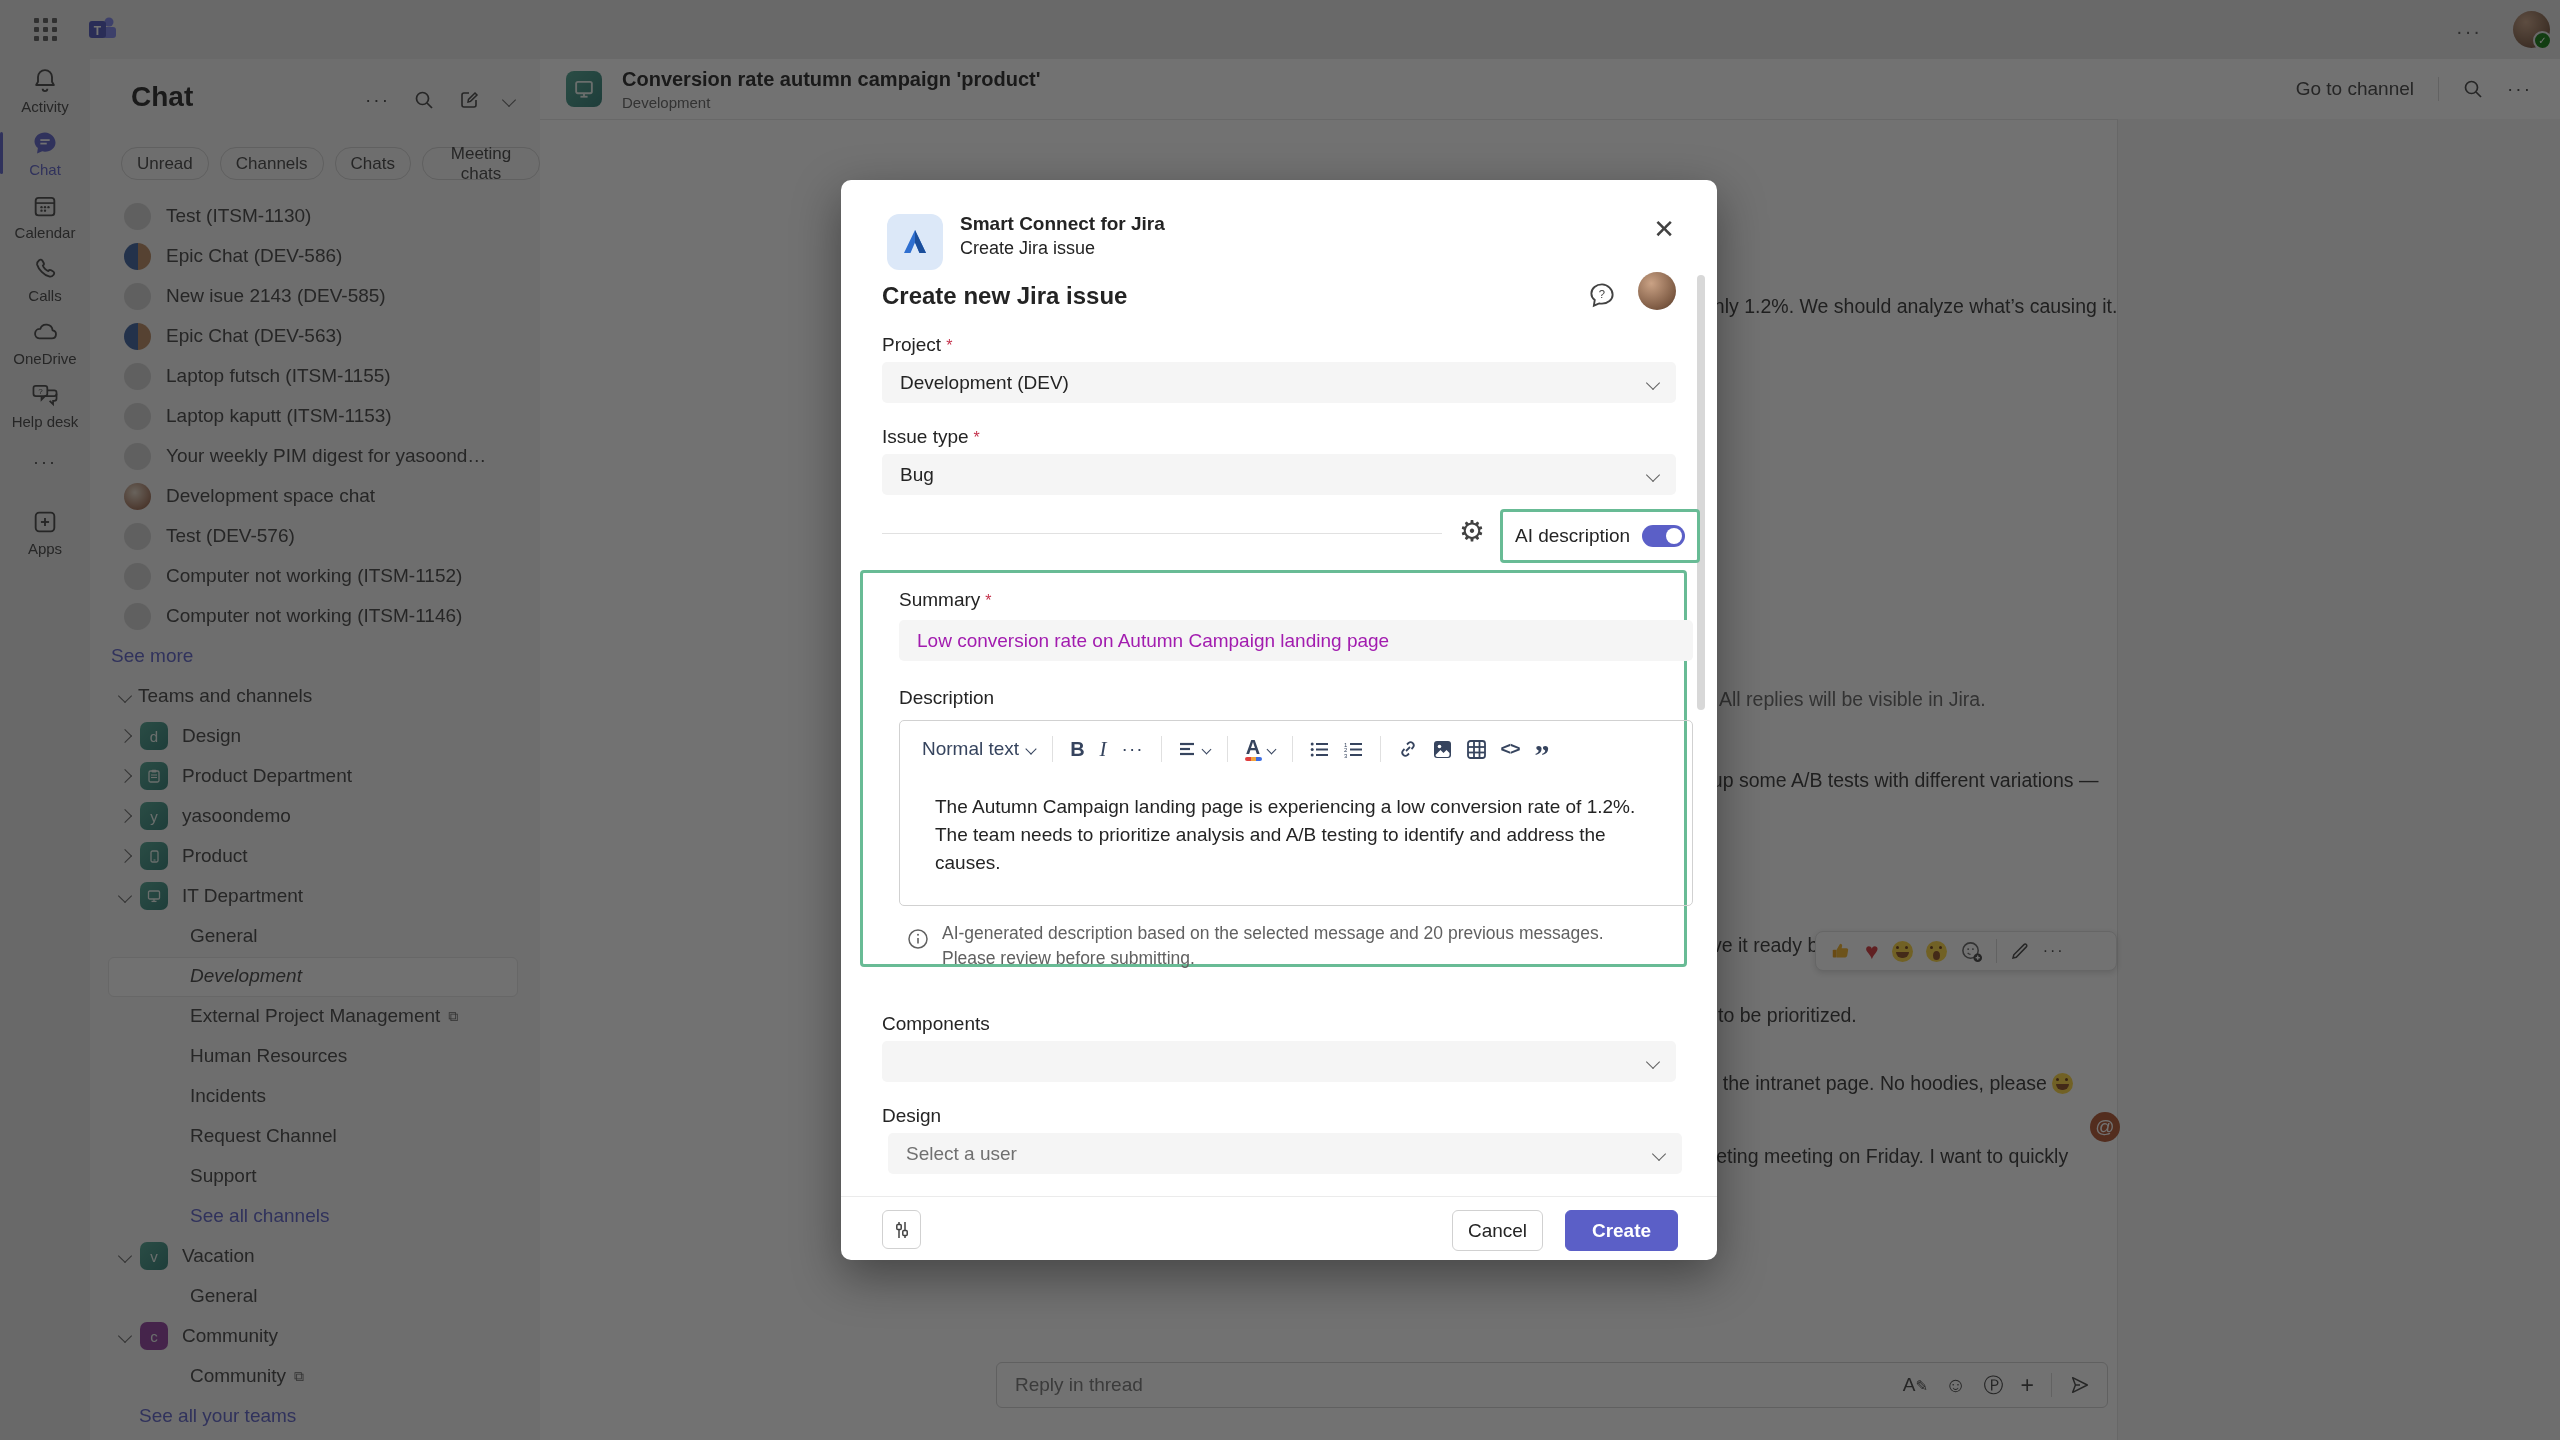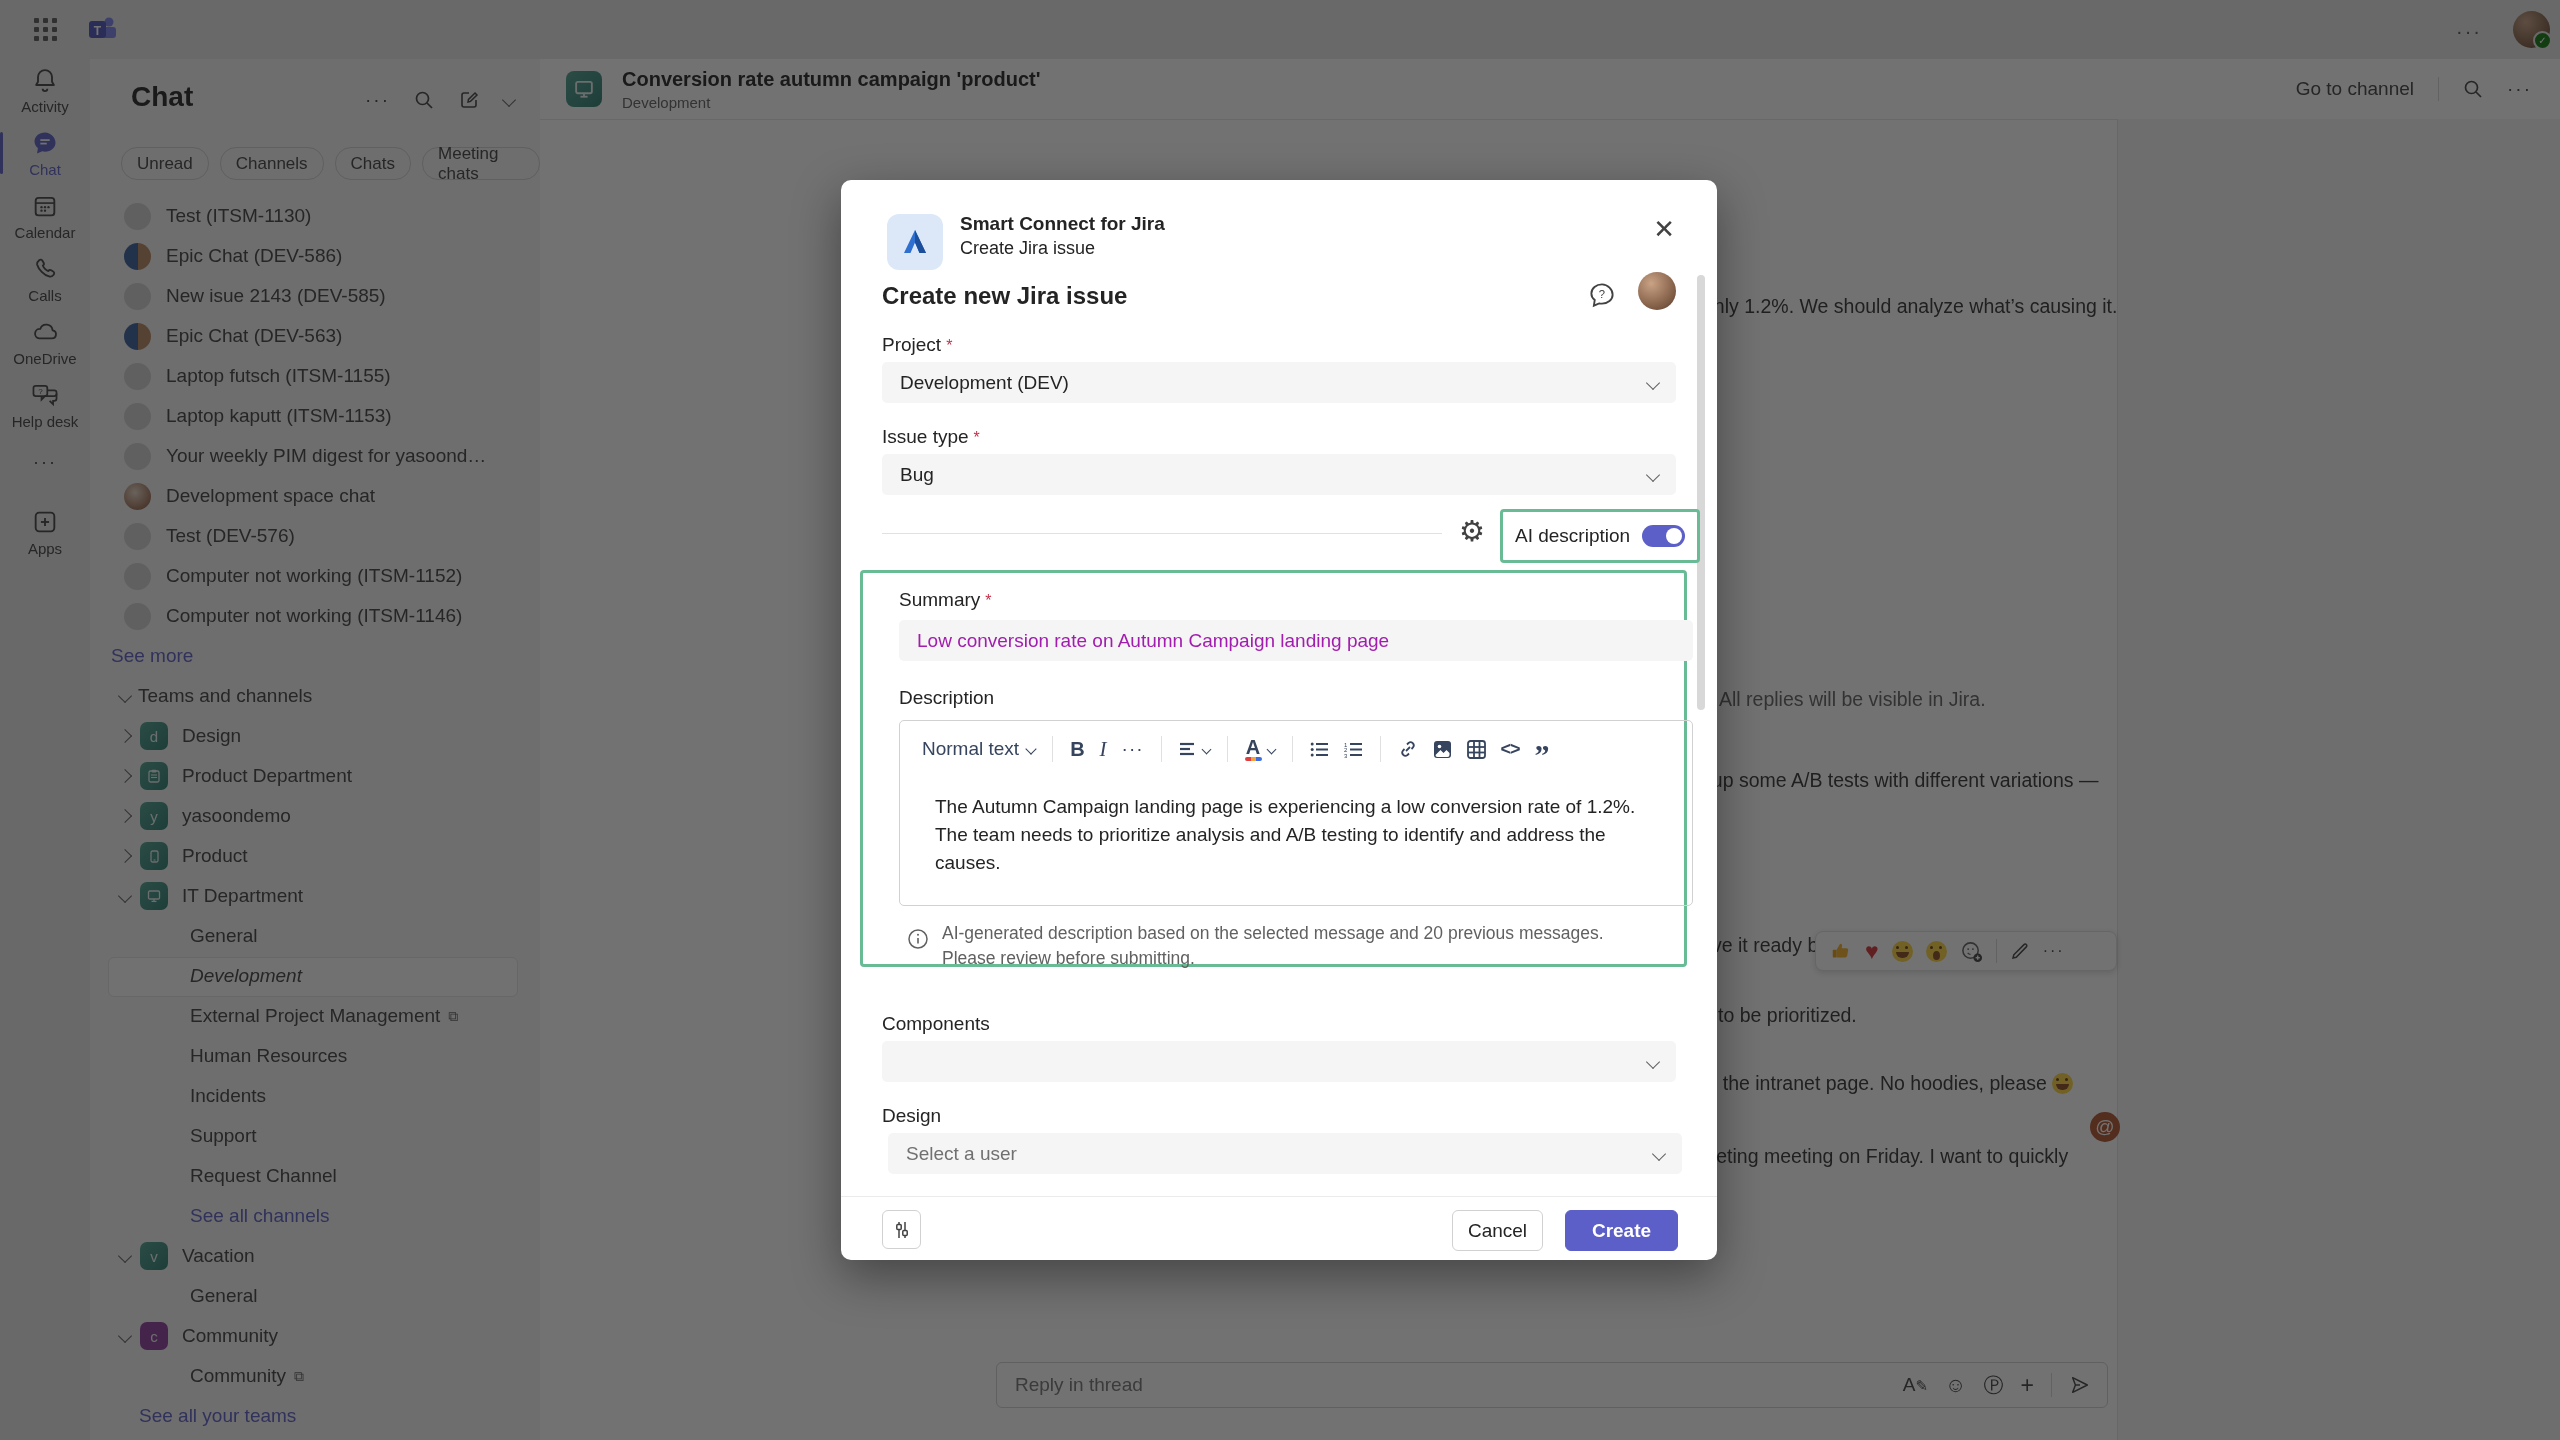--- a/index.html
+++ b/index.html
@@ -28,21 +28,21 @@
   .rail-item{width:90px;height:63px;display:flex;flex-direction:column;align-items:center;justify-content:center;
              gap:4px;font-size:15px;color:#424242;position:relative;}
   .rail-item.active{color:#5b5fc7;}
   .rail-bar{position:absolute;left:0;top:10px;width:3px;height:42px;background:#5b5fc7;border-radius:2px;}
   .rail-dots{height:50px;font-size:18px;letter-spacing:2px;color:#424242;display:flex;align-items:center;justify-content:center;}
 
   
   .cpanel{position:absolute;left:90px;top:59px;width:450px;height:1381px;background:#f4f4f4;border-right:1px solid #dedede;}
   .cp-title{position:absolute;left:41px;top:22px;font-size:28px;font-weight:bold;}
   .cp-icons{position:absolute;right:26px;top:30px;display:flex;gap:24px;align-items:center;color:#424242;}
-  .pillrow{position:absolute;left:31px;top:88px;display:flex;gap:11px;}
+  .pillrow{position:absolute;left:31px;top:88px;display:flex;gap:11px;text-align:center;}
   .pill{height:31px;padding:0 15px;border:1px solid #d1d1d1;border-radius:16px;display:flex;align-items:center;
         font-size:17px;color:#424242;background:transparent;}
   .clist{position:absolute;left:0;top:137px;width:450px;}
   .crow{height:40px;display:flex;align-items:center;padding-left:34px;box-sizing:border-box;}
   .crow .lbl{margin-left:15px;font-size:19px;color:#424242;max-width:330px;}
   .gav{width:27px;height:27px;border-radius:50%;flex:none;}
   .linkrow{height:40px;display:flex;align-items:center;padding-left:21px;font-size:19px;color:#5b5fc7;}
   .throw{height:40px;display:flex;align-items:center;padding-left:30px;font-size:19px;color:#424242;gap:8px;}
   .trow{height:40px;display:flex;align-items:center;padding-left:30px;gap:0;font-size:19px;color:#424242;position:relative;}
   .trow .tbadge{width:28px;height:28px;border-radius:7px;margin-left:10px;display:flex;align-items:center;justify-content:center;
@@ -343,24 +343,24 @@
           <span>External Project Management</span>
           <span class="sharedic">⧉</span>
         </div>
       <div class="chrow">
           <span>Human Resources</span>
         </div>
       <div class="chrow">
           <span>Incidents</span>
         </div>
       <div class="chrow">
+          <span>Request Channel</span>
+        </div>
+      <div class="chrow">
           <span>Support</span>
-        </div>
-      <div class="chrow">
-          <span>Request Channel</span>
         </div>
       <div class="chrow" style="color:#5b5fc7">
           <span>See all channels</span>
         </div>
 
       <div class="trow">
           <div class="chevD"></div>
           <div class="tbadge">v</div>
           <span class="tname">Vacation</span>
         </div>

